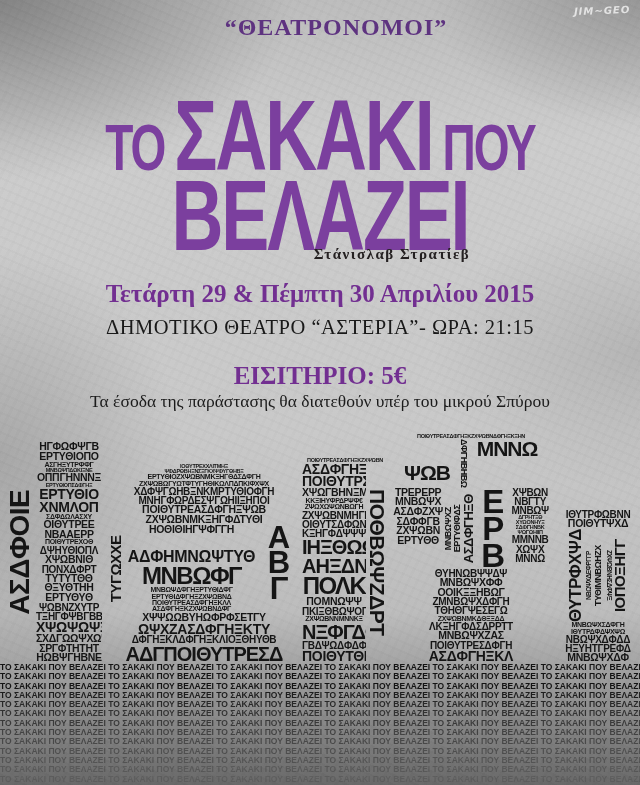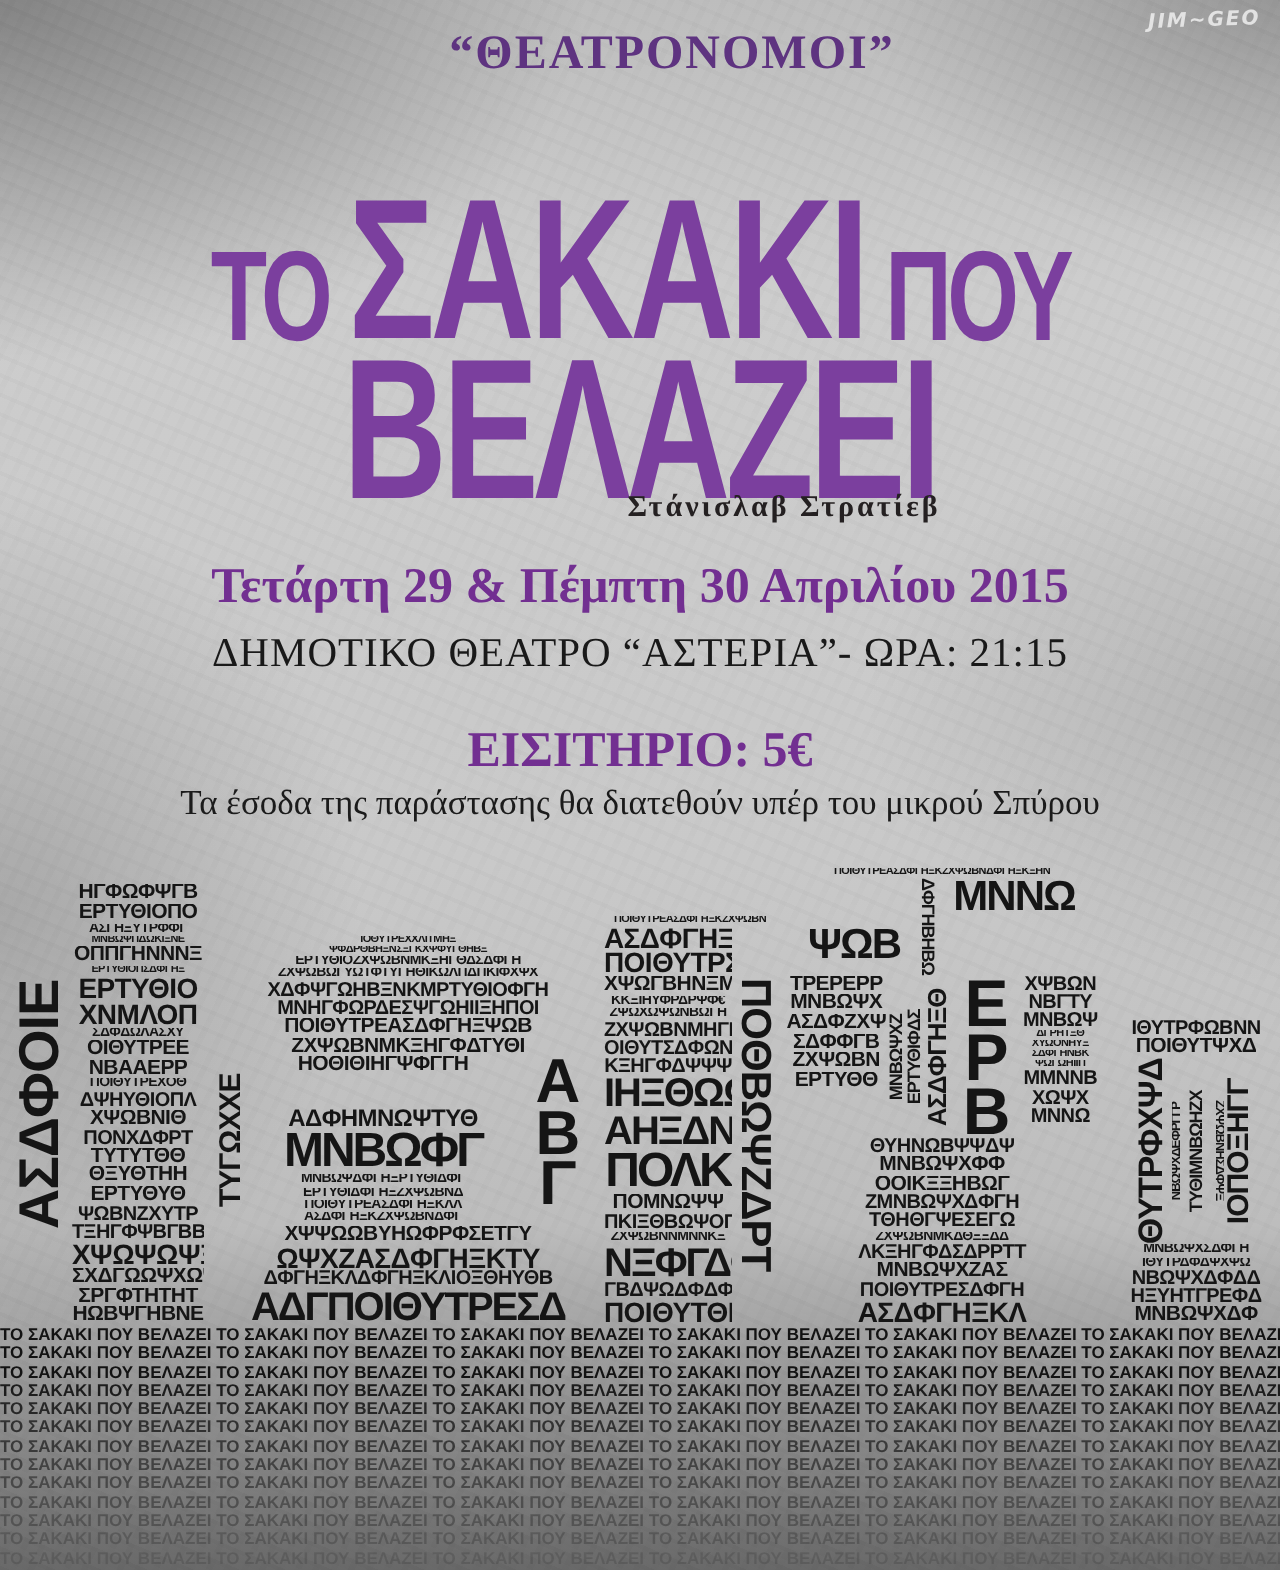--- a/index.html
+++ b/index.html
@@ -50,21 +50,21 @@
     font-family:"Liberation Sans","DejaVu Sans",sans-serif;font-weight:bold;color:#151515;}
   .art-col{position:absolute;bottom:0;overflow:hidden;}
   .ar{display:flex;flex-direction:row;align-items:stretch;justify-content:center;}
   .ac{display:flex;flex-direction:column;flex:1 1 auto;min-width:0;}
   .al{white-space:nowrap;overflow:hidden;text-align:center;line-height:.92;letter-spacing:-.3px;}
   .av{writing-mode:vertical-rl;white-space:nowrap;overflow:hidden;line-height:1;
       letter-spacing:-.5px;text-align:center;}
   .av.up{transform:rotate(180deg);}
   .als{display:flex;flex-direction:column;align-items:center;line-height:.82;}
   .xxs{font-size:5.5px;} .xs{font-size:7px;} .s{font-size:10px;}
-  .m{font-size:10.5px;} .m2{font-size:12px;margin-top:16px;} .l{font-size:14px;}
+  .m{font-size:10.5px;} .m2{font-size:16px;margin-top:16px;} .l{font-size:14px;}
   .xl{font-size:20px;letter-spacing:-1px;} .b22{font-size:21px;letter-spacing:-1px;}
   .b24{font-size:24px;letter-spacing:-1.5px;}
   .v28{font-size:28px;} .v21{font-size:21px;} .v17{font-size:17px;} .v16{font-size:15px;}
   .v15{font-size:15px;} .v13{font-size:13px;} .v10{font-size:9px;} .v9{font-size:9px;}
   .v7{font-size:6.5px;}
   .ls34 > div{font-size:33px;} .ls30 > div{font-size:31px;}
   
   .ticker{position:absolute;top:663px;left:0;width:640px;height:122px;overflow:hidden;
     font-family:"Liberation Sans","DejaVu Sans",sans-serif;font-weight:bold;
     font-size:8.5px;color:#131313;}

